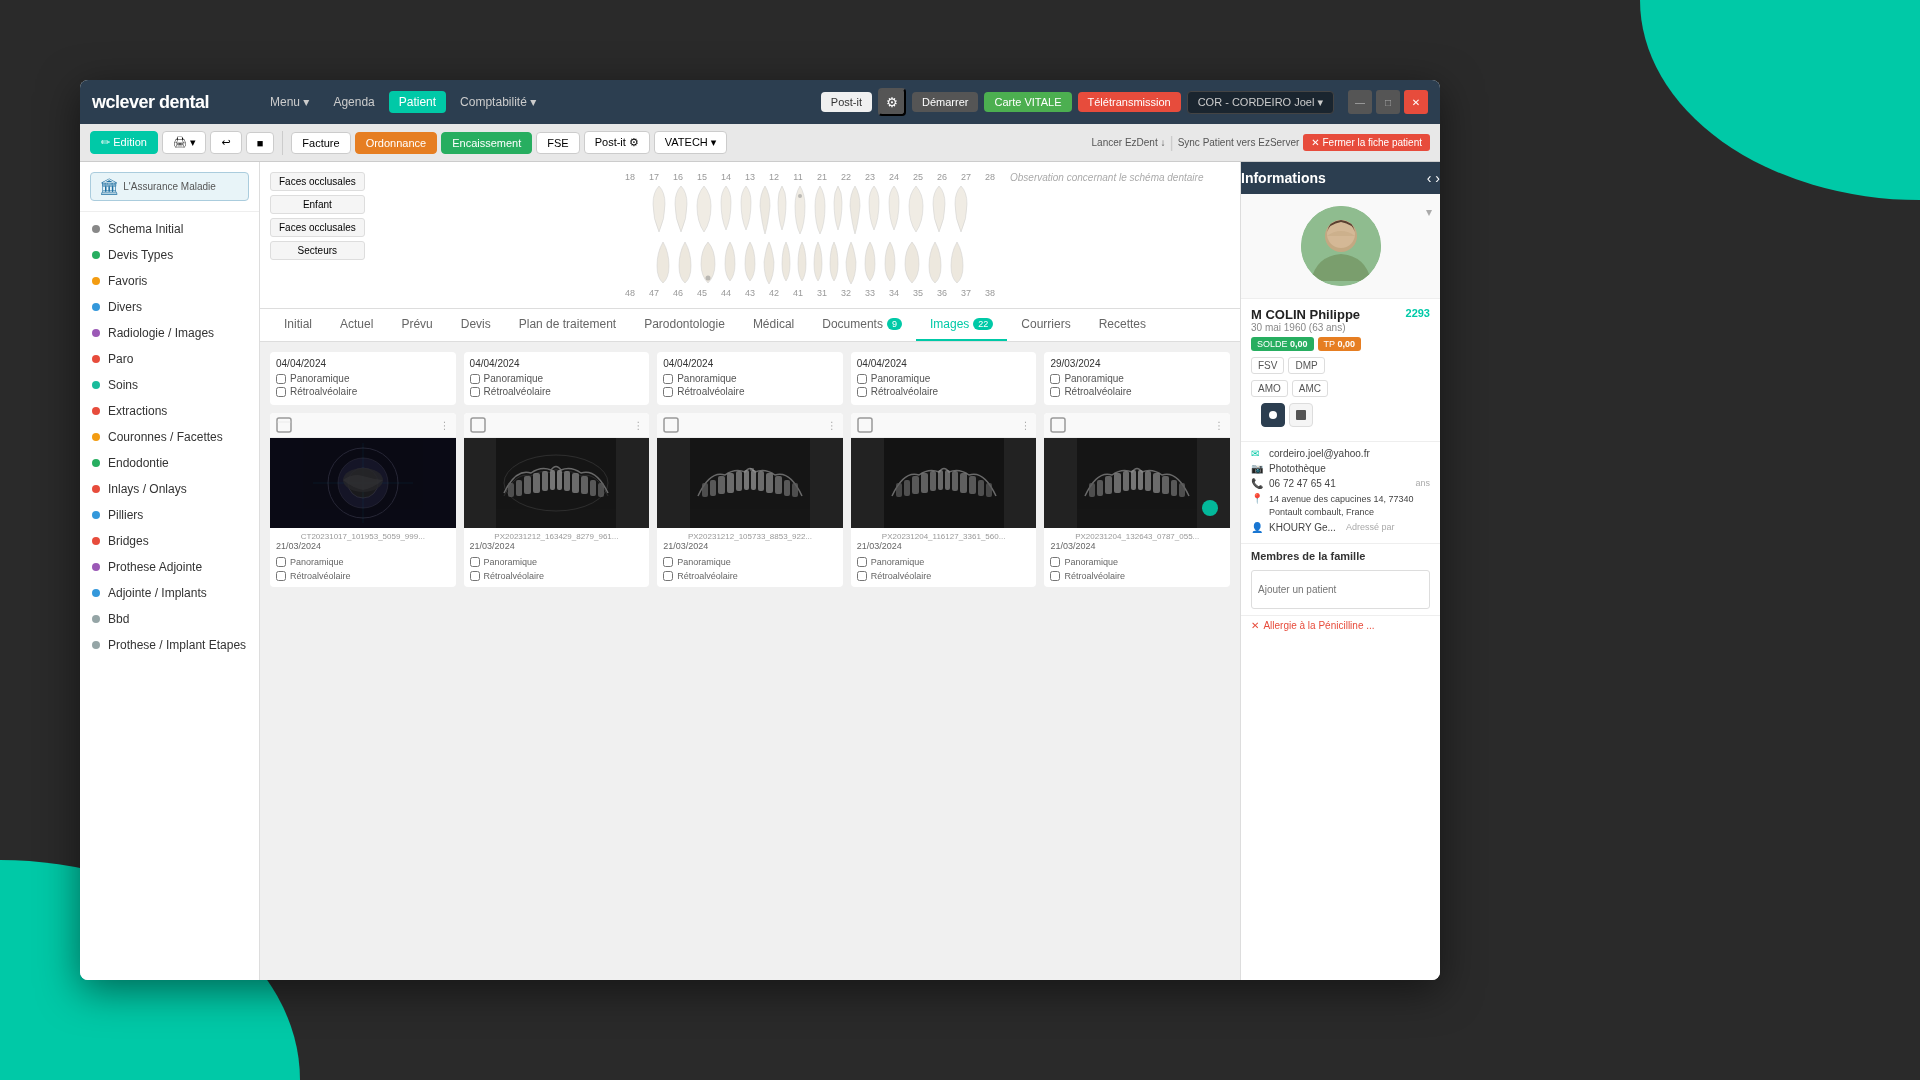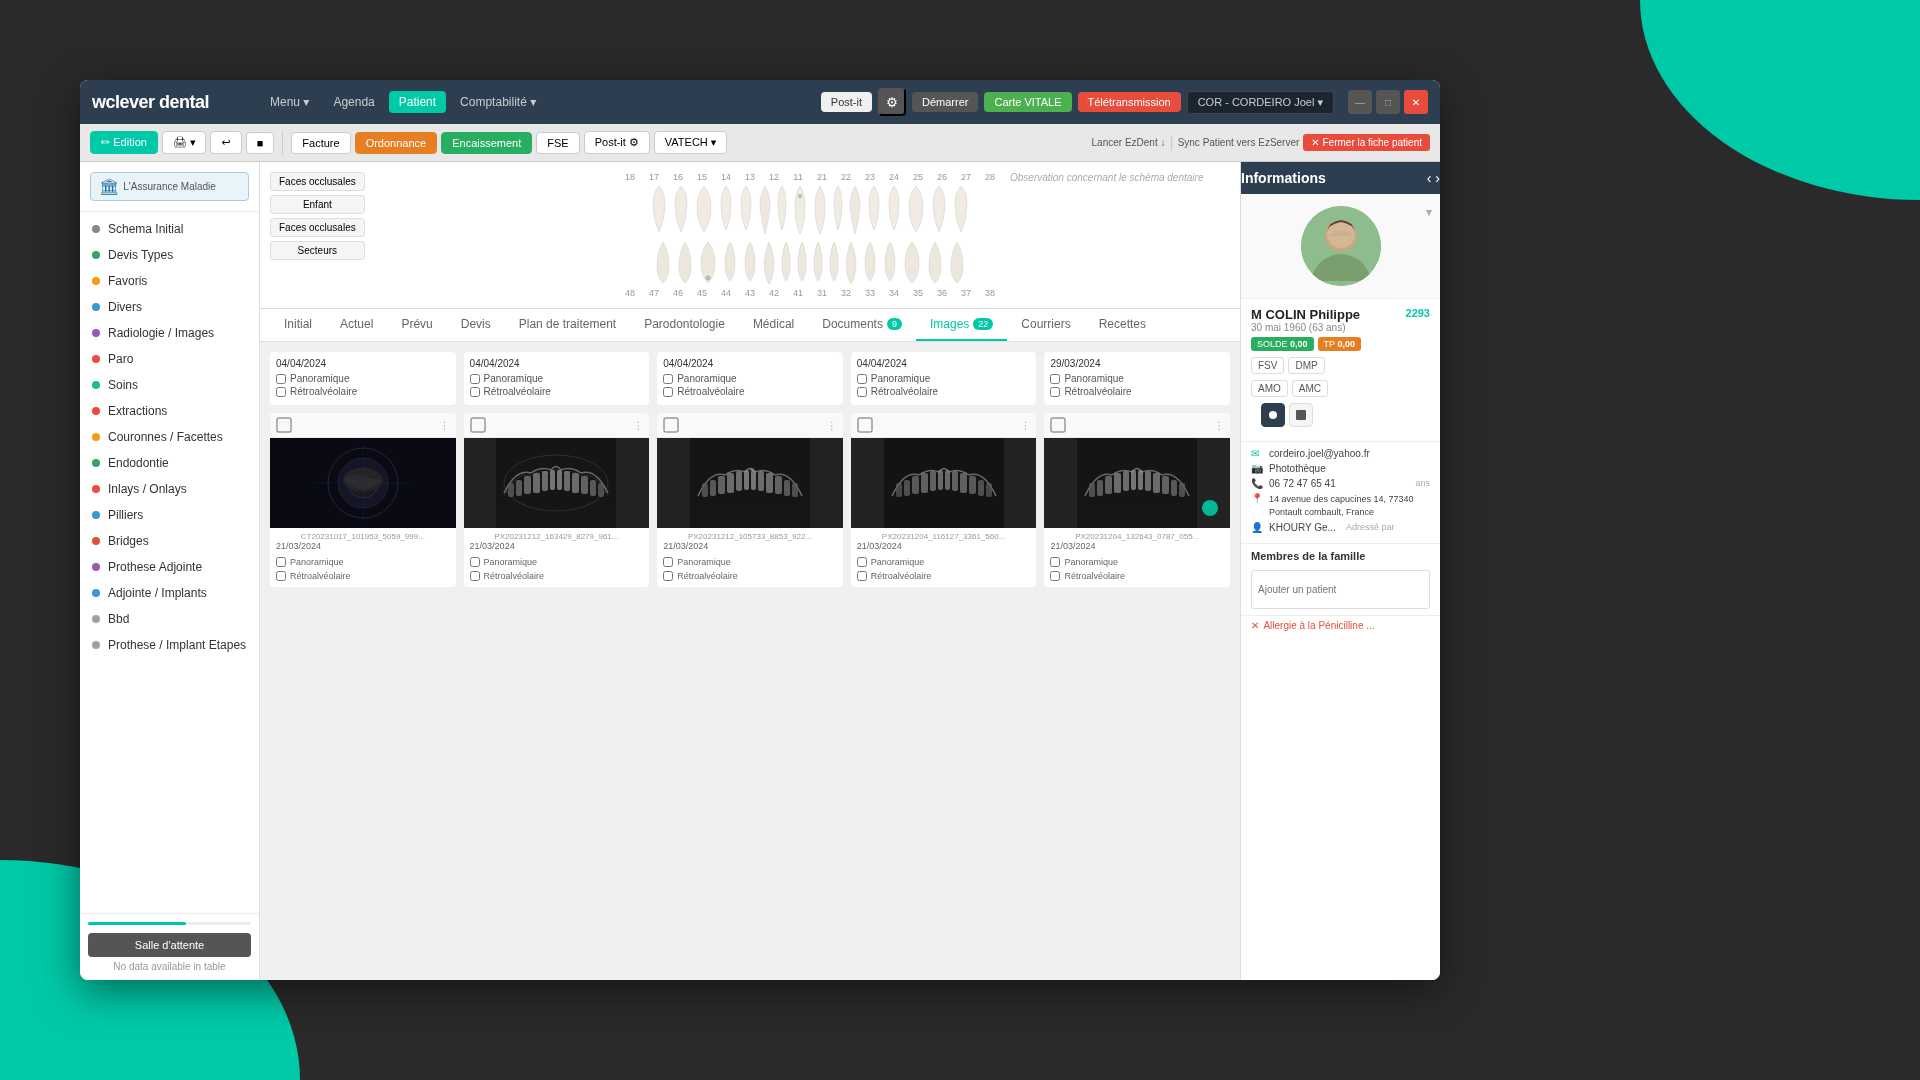--- a/index.html
+++ b/index.html
@@ -705,27 +705,20 @@
           <span>Adjointe / Implants</span>
         </div>
         <div class="menu-item">
           <div class="menu-dot" style="background:#95a5a6"></div>
           <span>Bbd</span>
         </div>
         <div class="menu-item">
           <div class="menu-dot" style="background:#95a5a6"></div>
           <span>Prothese / Implant Etapes</span>
         </div>
-      </div>
-      <div class="sidebar-bottom">
-        <div style="height:3px;background:#eee;border-radius:2px;margin-bottom:8px;">
-          <div style="width:60%;height:100%;background:#00c9a7;border-radius:2px;"></div>
-        </div>
-        <button class="salle-btn">Salle d'attente</button>
-        <div class="no-data-text">No data available in table</div>
       </div>
     </div>
 
     <div class="center-area">
 
       <div class="dental-chart">
         <div class="chart-side-btns">
           <button class="chart-side-btn">Faces occlusales</button>
           <button class="chart-side-btn">Enfant</button>
           <button class="chart-side-btn">Faces occlusales</button>

